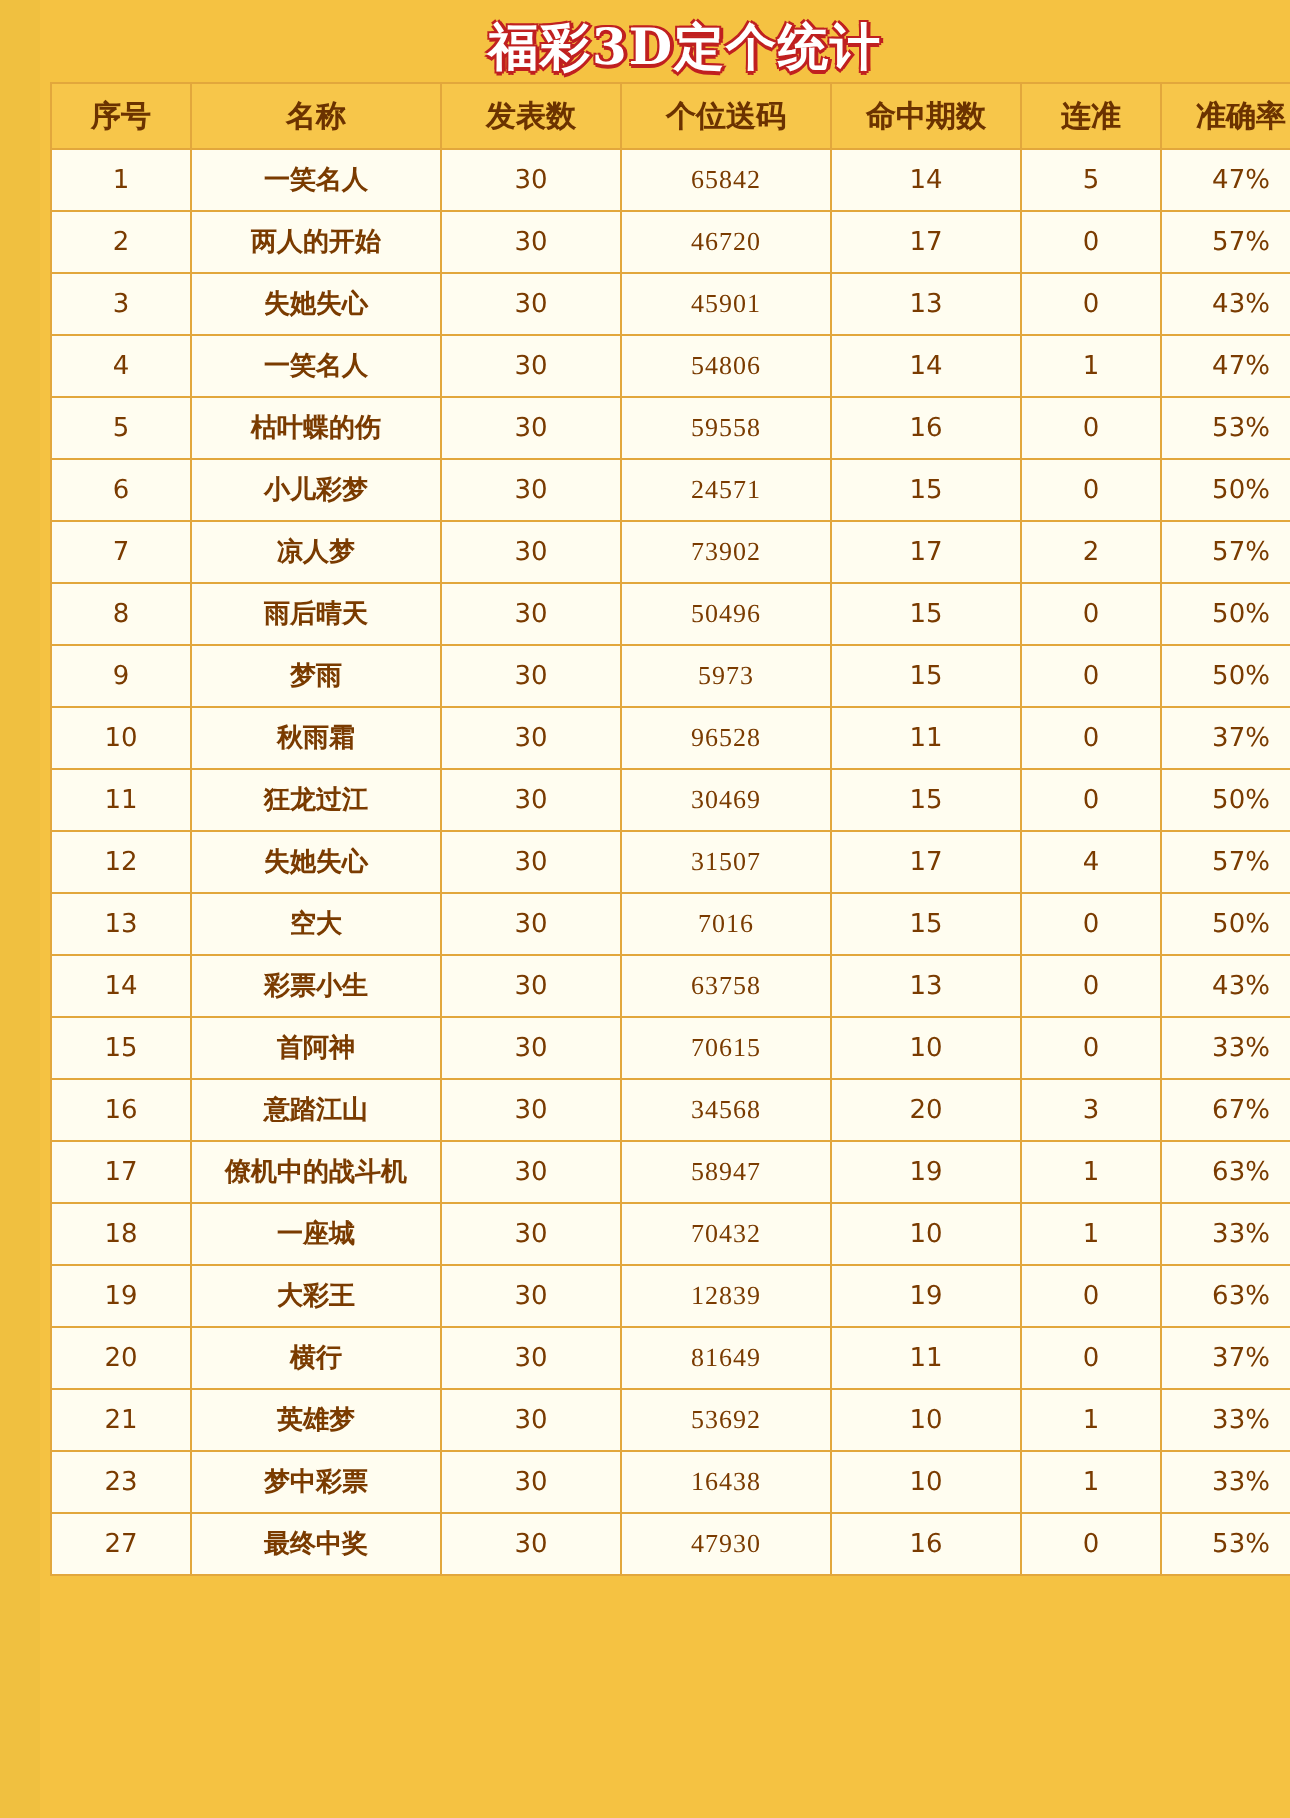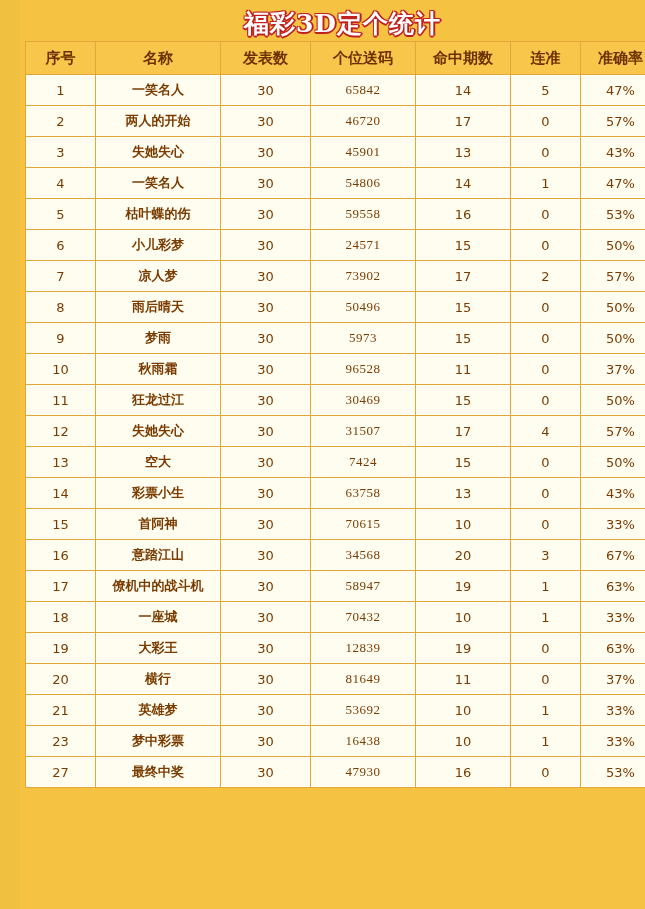--- a/index.html
+++ b/index.html
@@ -225,21 +225,21 @@
           <td class="num-cell">30</td>
           <td class="code-cell">31507</td>
           <td class="num-cell">17</td>
           <td class="num-cell">4</td>
           <td class="num-cell">57%</td>
         </tr>
         <tr>
           <td class="idx-cell">13</td>
           <td class="name-cell">空大</td>
           <td class="num-cell">30</td>
-          <td class="code-cell">7424</td>
+          <td class="code-cell">7016</td>
           <td class="num-cell">15</td>
           <td class="num-cell">0</td>
           <td class="num-cell">50%</td>
         </tr>
         <tr>
           <td class="idx-cell">14</td>
           <td class="name-cell">彩票小生</td>
           <td class="num-cell">30</td>
           <td class="code-cell">63758</td>
           <td class="num-cell">13</td>

